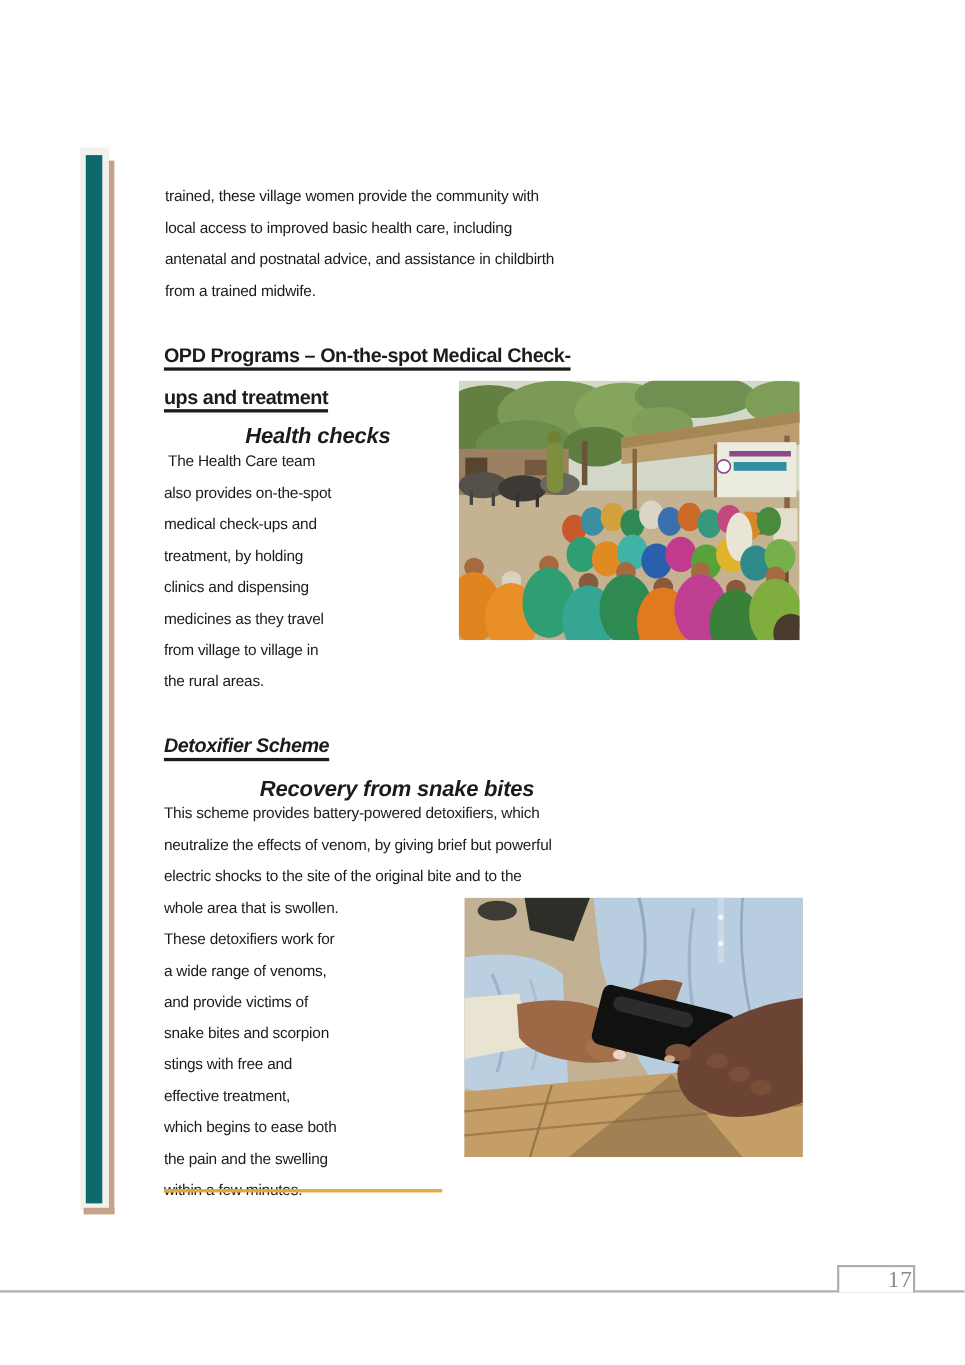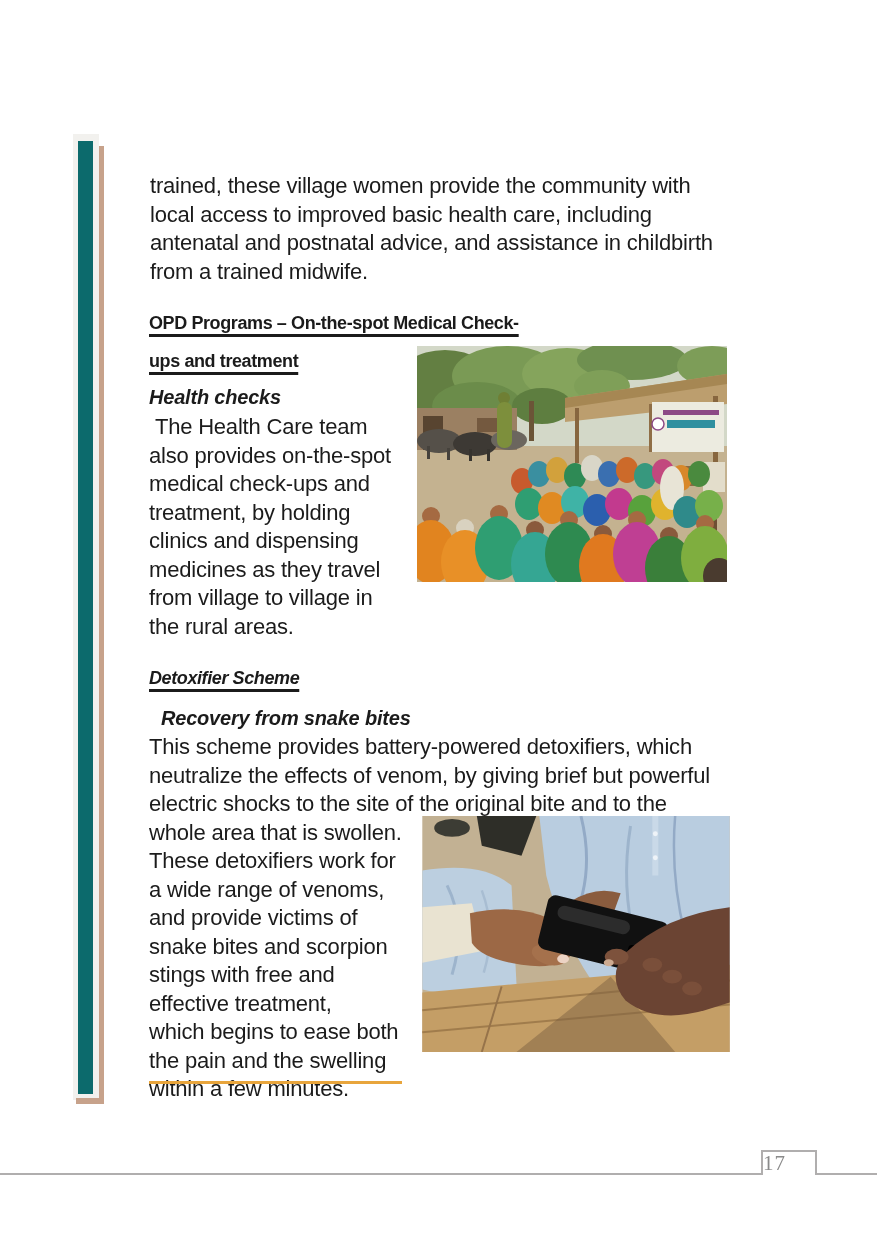--- a/index.html
+++ b/index.html
@@ -30,41 +30,42 @@
     left: 99px; top: 146px; width: 5px; height: 957px;
     background: #c7a28b;
   }
   .tan-h {
     left: 76px; top: 1098px; width: 28px; height: 6px;
     background: #c7a28b;
   }
 
   
   .para {
-    font-size: 22px;
+    font-size: 14px;
     line-height: 28.5px;
     white-space: pre-line;
     letter-spacing: -0.2px;
   }
   .heading {
     font-size: 18px;
     font-weight: bold;
     line-height: 38px;
     white-space: pre-line;
     letter-spacing: -0.4px;
     text-decoration: underline;
     text-decoration-thickness: 2.5px;
     text-underline-offset: 5px;
   }
   .subheading {
     font-size: 20px;
     font-weight: bold;
     font-style: italic;
     line-height: 28px;
     letter-spacing: -0.2px;
+    text-align: center;
   }
 
   .intro-para   { left: 150px; top: 150px; width: 640px; }
   .opd-heading  { left: 149px; top: 289px; width: 660px; }
   .opd-sub      { left: 149px; top: 363px; width: 280px; }
   .opd-body     { left: 149px; top: 391px; width: 280px; }
   .detox-heading{ left: 149px; top: 644px; width: 500px; font-style: italic; }
   .detox-sub    { left: 149px; top: 684px; width: 400px; margin-left: 12px; }
   .detox-body   { left: 149px; top: 711px; width: 640px; }
 
@@ -78,28 +79,28 @@
     left: 149px; top: 1081px; width: 253px; height: 3px;
     background: #e8a53c;
   }
 
   
   .footer-rule {
     left: 0; top: 1173px; width: 877px; height: 2px;
     background: #b0aeae;
   }
   .page-number-box {
-    left: 761px; top: 1150px; width: 56px; height: 25px;
+    left: 761px; top: 1150px; width: 71px; height: 25px;
     background: #ffffff;
     border: 2px solid #b0aeae;
     border-bottom: none;
     box-sizing: border-box;
     display: flex;
     align-items: center;
-    justify-content: flex-start;
+    justify-content: flex-end;
   }
   .page-number {
     font-family: "Liberation Serif", "DejaVu Serif", serif;
     font-size: 21px;
     color: #8a8a8a;
     letter-spacing: 1px;
   }
 </style>
 </head>
 <body>

